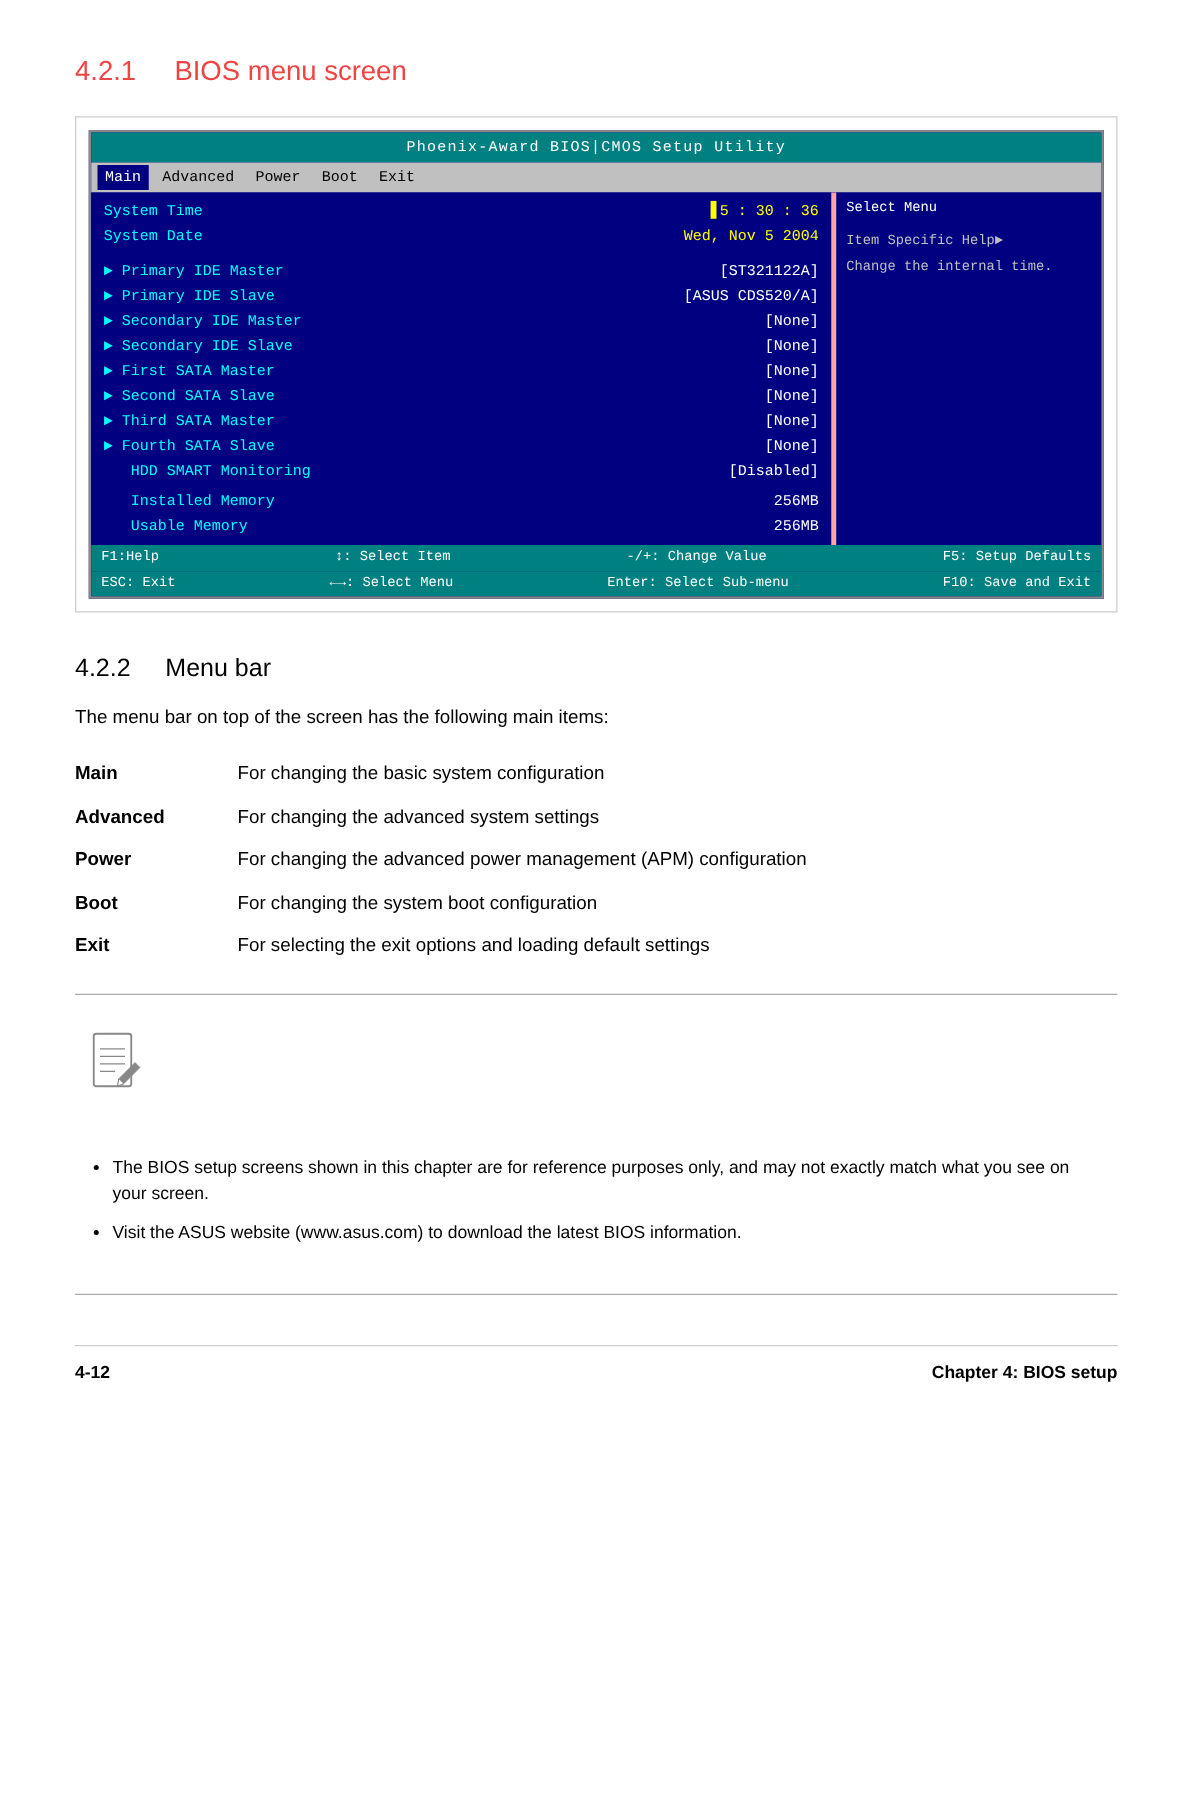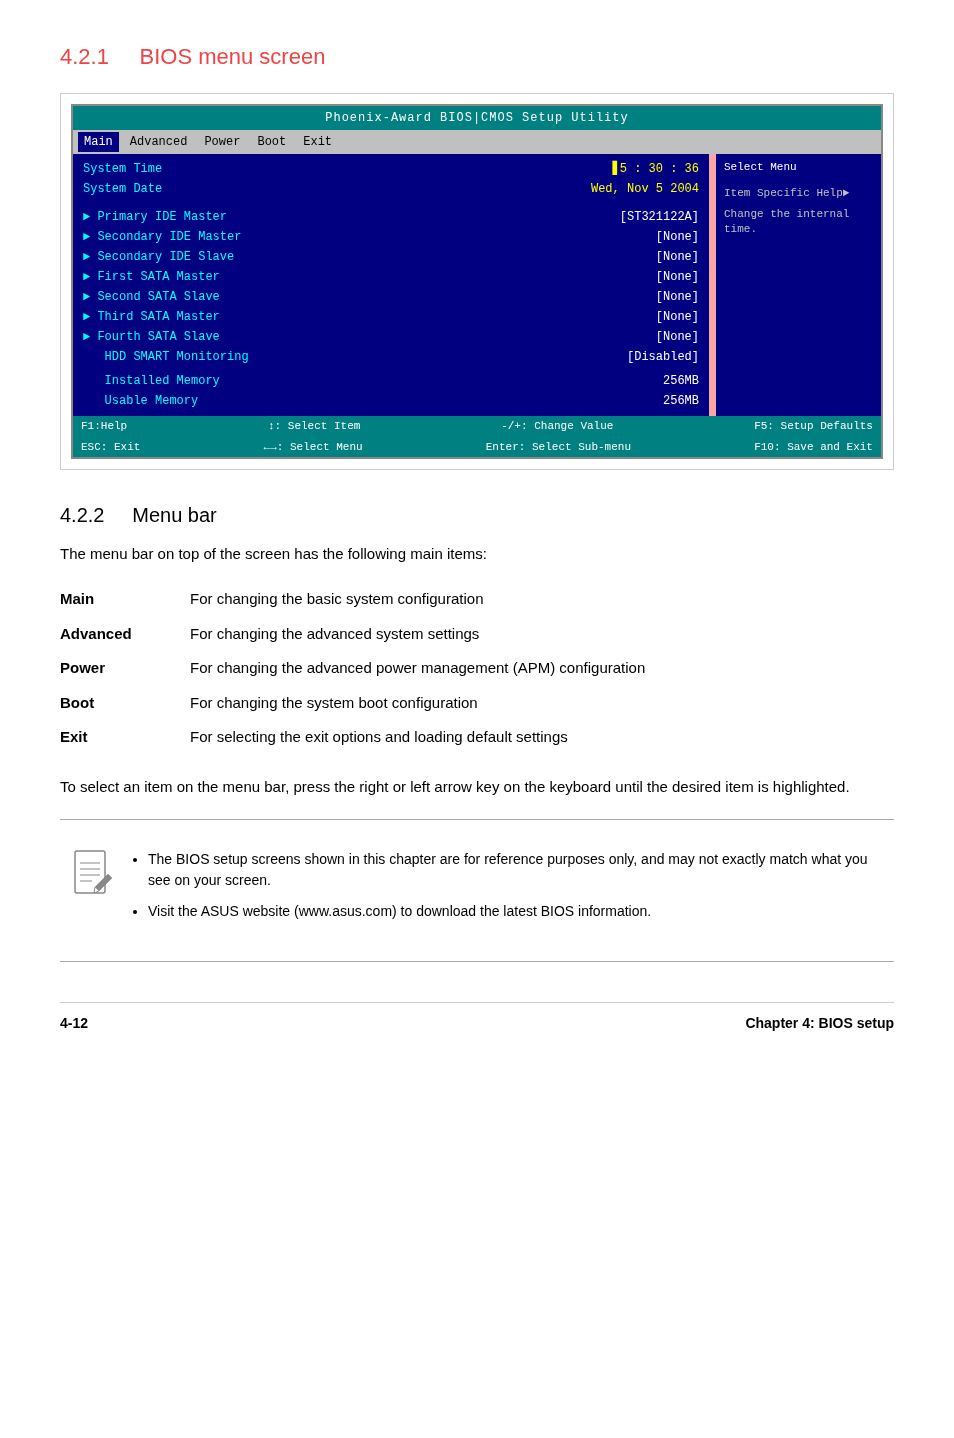--- a/index.html
+++ b/index.html
@@ -91,22 +91,22 @@
       color: #ffff00;
       margin-left: 10px;
     }
 
     .bios-row-value-white {
       color: #fff;
       margin-left: 10px;
     }
 
     .bios-help {
-      width: 172px;
-      border-left: 7px solid #fca5a5;
+      width: 216px;
+      border-left: 4px solid #fca5a5;
       padding: 5px 8px;
       font-size: 11px;
       color: #ffff00;
     }
 
     .bios-help-title {
       color: #fff;
       margin-bottom: 4px;
     }
 
@@ -169,21 +169,22 @@
     }
 
     
     .note-box {
       border-top: 1px solid #aaa;
       border-bottom: 1px solid #aaa;
       display: flex;
       align-items: flex-start;
       padding: 29px 10px;
       margin: 20px 0;
-      gap: 8px;
+      gap: 36px;
+      flex-direction: column;
     }
     .note-icon {
       width: 50px;
       flex-shrink: 0;
     }
     .note-icon svg {
       width: 45px;
       height: 55px;
     }
     .note-content {
@@ -248,20 +249,24 @@
           </div>
           <div class="bios-row">
             <span class="bios-row-label">System Date</span>
             <span class="bios-row-value">Wed, Nov 5 2004</span>
           </div>
           <div style="height:4px;"></div>
           <div style="height:4px;"></div>
           <div class="bios-row">
             <span class="bios-row-label">► Primary IDE Master</span>
             <span class="bios-row-value-white">[ST321122A]</span>
+          </div>
+          <div class="bios-row">
+            <span class="bios-row-label">► Primary IDE Slave</span>
+            <span class="bios-row-value-white">[ASUS CDS520/A]</span>
           </div>
           <div class="bios-row">
             <span class="bios-row-label">► Secondary IDE Master</span>
             <span class="bios-row-value-white">[None]</span>
           </div>
           <div class="bios-row">
             <span class="bios-row-label">► Secondary IDE Slave</span>
             <span class="bios-row-value-white">[None]</span>
           </div>
           <div class="bios-row">
@@ -344,21 +349,20 @@
         <td><strong>Boot</strong></td>
         <td>For changing the system boot configuration</td>
       </tr>
       <tr>
         <td><strong>Exit</strong></td>
         <td>For selecting the exit options and loading default settings</td>
       </tr>
     </tbody>
   </table>
 
-  <p class="note-body-text">To select an item on the menu bar, press the right or left arrow key on the keyboard until the desired item is highlighted.</p>
 
   <div class="note-box">
     <div class="note-icon">
       
       <svg viewBox="0 0 45 55" xmlns="http://www.w3.org/2000/svg">
         <rect x="5" y="2" width="30" height="42" rx="2" fill="none" stroke="#888" stroke-width="1.5"></rect>
         <line x1="10" y1="14" x2="30" y2="14" stroke="#888" stroke-width="1"></line>
         <line x1="10" y1="20" x2="30" y2="20" stroke="#888" stroke-width="1"></line>
         <line x1="10" y1="26" x2="30" y2="26" stroke="#888" stroke-width="1"></line>
         <line x1="10" y1="32" x2="22" y2="32" stroke="#888" stroke-width="1"></line>

